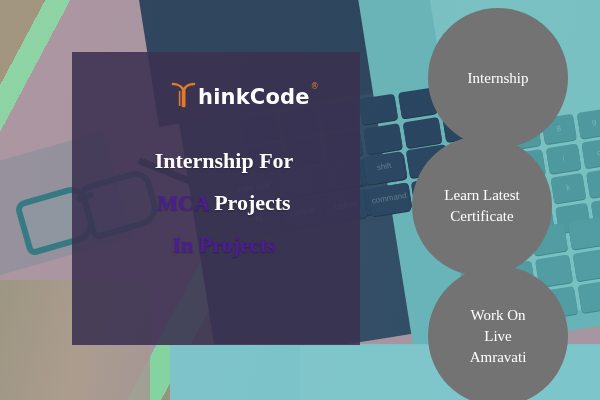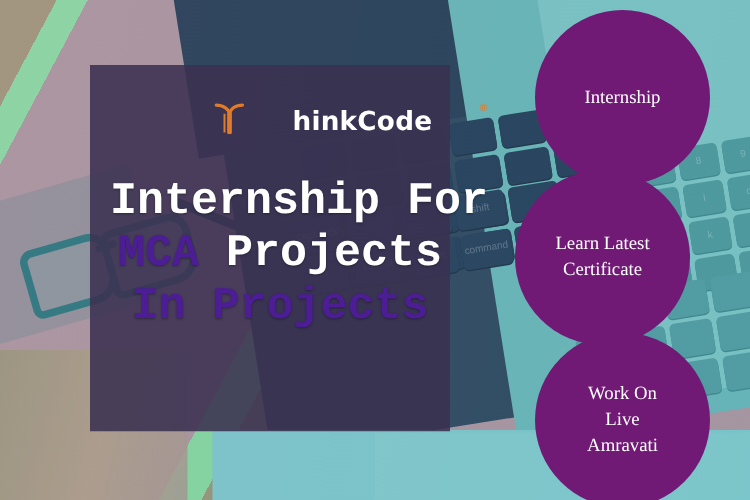--- a/index.html
+++ b/index.html
@@ -155,21 +155,20 @@
     width: 288px; height: 293px;
     background: rgba(59, 49, 81, 0.88);
   }
 
   
   .logo {
     position: absolute;
     left: 170px; top: 78px;
     display: flex; align-items: flex-end;
     height: 30px;
-    gap: 36px;
   }
   .logo-mark { display: block; }
   .logo-word {
     font-family: "DejaVu Sans", sans-serif;
     font-weight: 700;
     font-size: 21px;
     letter-spacing: .2px;
     color: #ffffff;
     line-height: 21px;
     margin-left: -2px;
@@ -185,36 +184,36 @@
     margin-top: 4px;
   }
 
   
   .headline {
     position: absolute;
     left: 88px; top: 140px;
     width: 300px;
   }
   .headline .line {
-    font-family: Liberation Mono, monospace;
+    font-family: Liberation Serif, serif;
     font-weight: 700;
-    font-size: 36px;
+    font-size: 22px;
     line-height: 42px;
     color: #ffffff;
     white-space: nowrap;
     text-shadow: 0 1px 2px rgba(0,0,0,.35);
   }
   .headline .line.center { text-align: center; width: 272px; }
   .hl-accent { color: #4c1d95; }
 
   
   .circle {
     position: absolute;
     border-radius: 50%;
-    background: #701a75;
+    background: #737373;
     display: flex;
     align-items: center;
     justify-content: center;
     text-align: center;
   }
   .circle .ctext {
     font-family: "Liberation Serif", "DejaVu Serif", serif;
     font-size: 15px;
     line-height: 21px;
     color: #ffffff;

